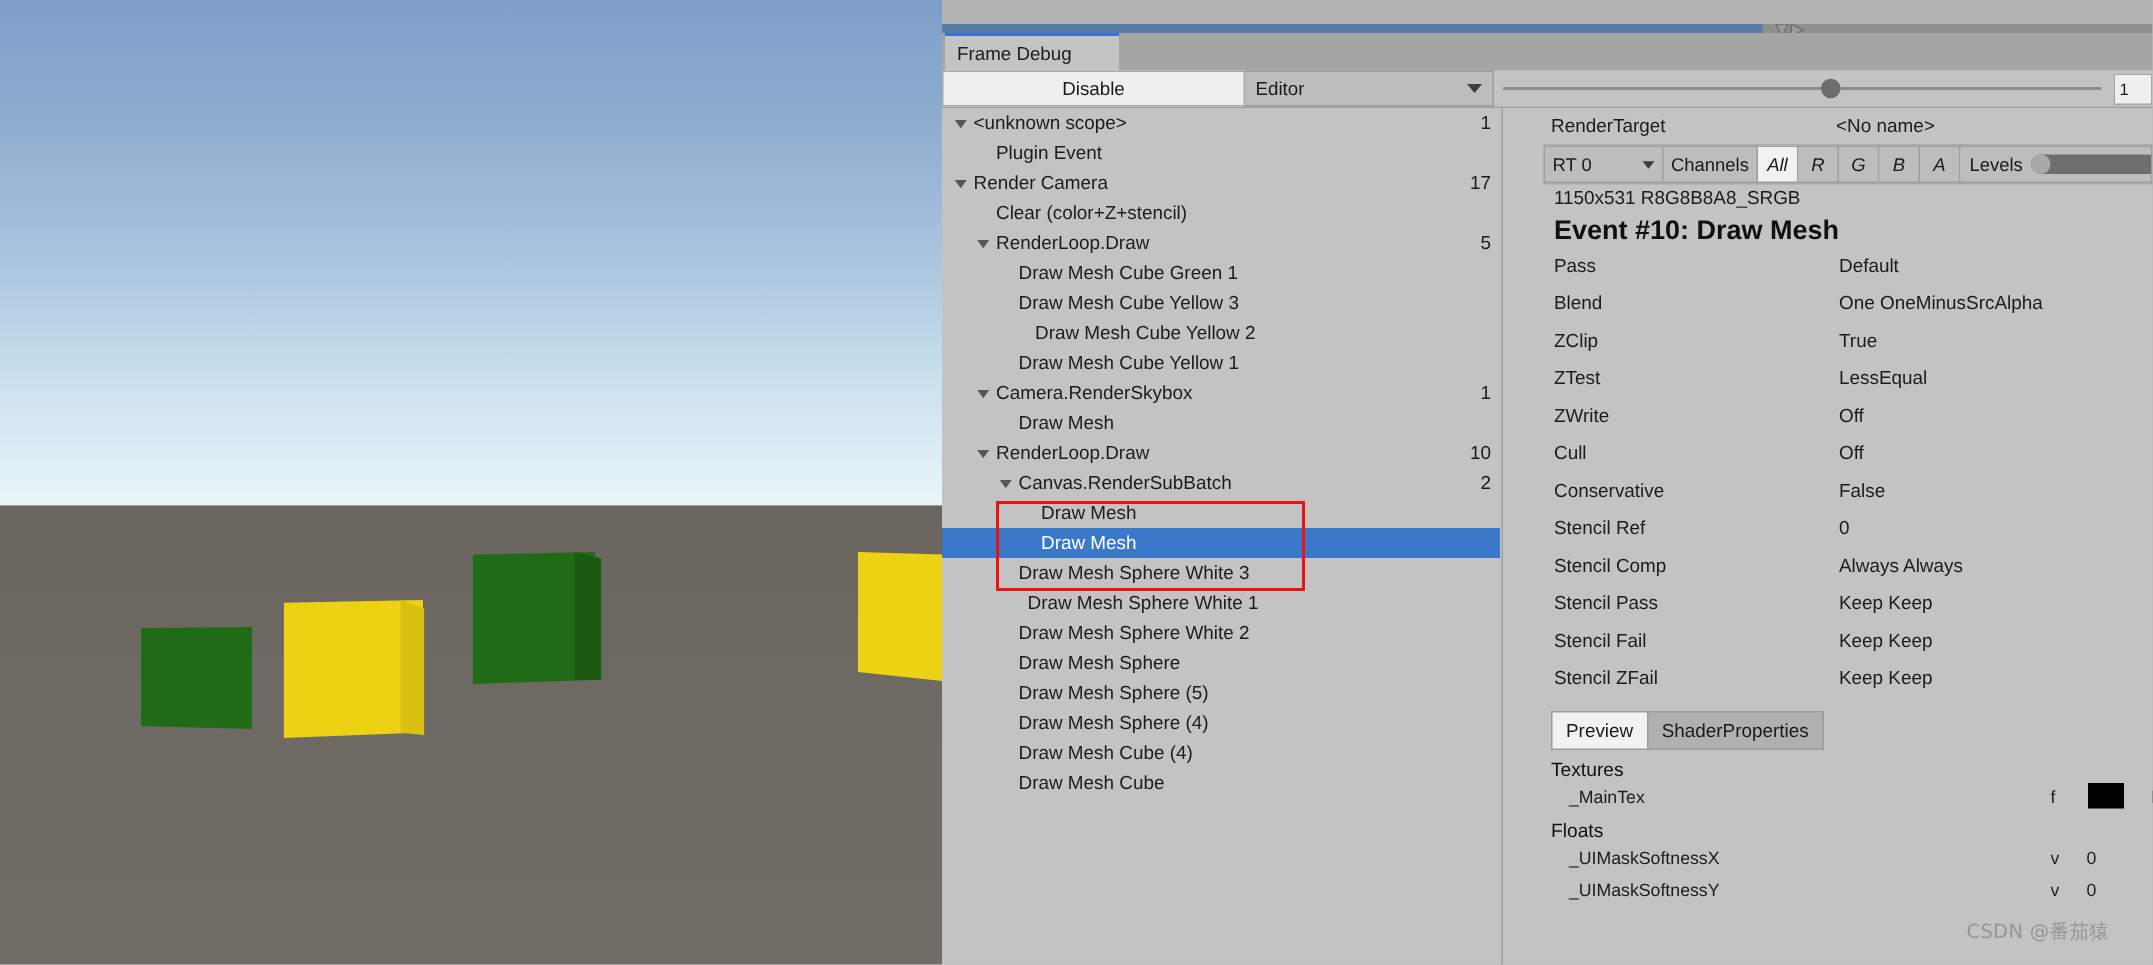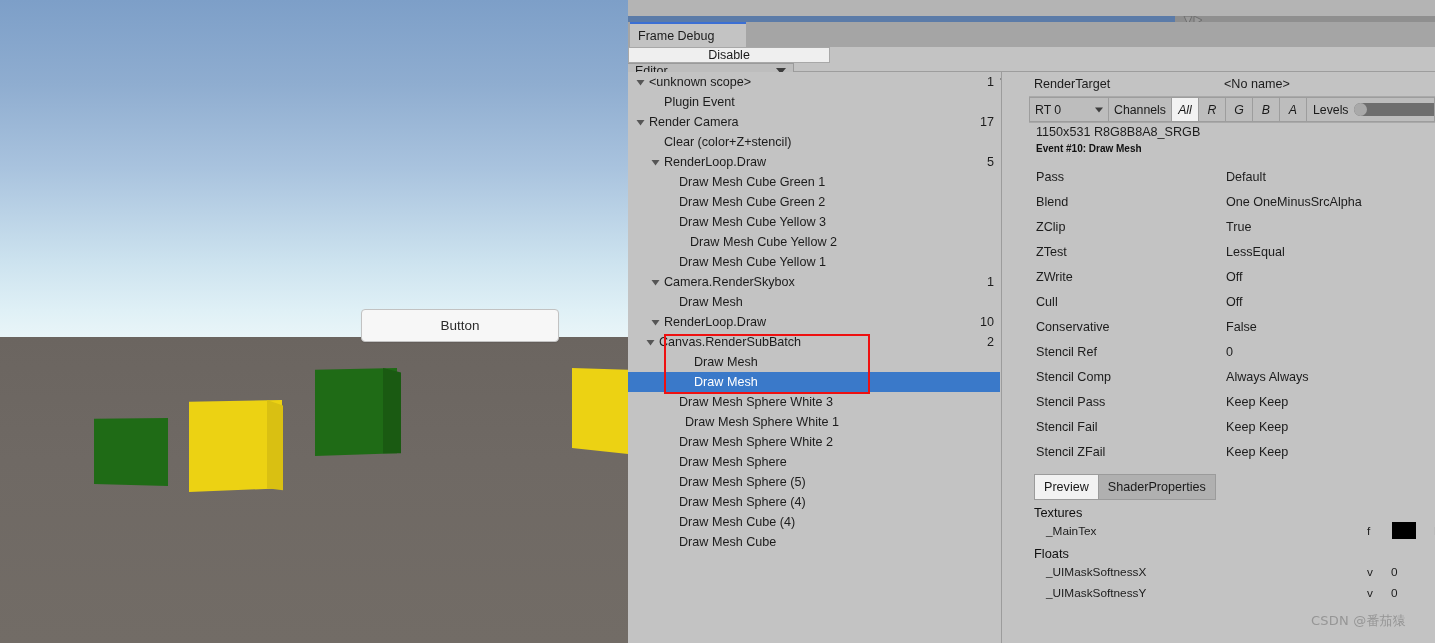--- a/index.html
+++ b/index.html
@@ -87,21 +87,21 @@
   #tab-framedebug {
     position: absolute; left: 2px; top: 6px; width: 116px; height: 26px;
     background: #c3c3c3; border-top: 2px solid #3b6fd4;
     display: flex; align-items: center; padding-left: 8px;
     font-size: 12.5px; color: #1c1c1c;
   }
 
   #toolbar {
     position: absolute; left: 0; top: 31px; width: 807px; height: 25px;
     background: #c3c3c3; border-bottom: 1px solid #9d9d9d;
-    display: flex; align-items: stretch; flex-direction: column;
+    display: flex; align-items: stretch;
   }
   #btn-disable {
     width: 202px; background: #efefef; border: 1px solid #a8a8a8;
     display: flex; align-items: center; justify-content: center;
     font-size: 12.5px; color: #1a1a1a;
   }
   #dd-editor {
     width: 166px; background: #bdbdbd; border: 1px solid #9a9a9a;
     border-left: none;
     display: flex; align-items: center; padding-left: 7px;
@@ -200,21 +200,21 @@
   #levels-bar {
     flex: 1; height: 13px; background: #6e6e6e; margin-left: 5px;
     border-radius: 7px 0 0 7px; position: relative;
   }
   #levels-bar:before {
     content: ''; position: absolute; left: 0; top: 0;
     width: 13px; height: 13px; border-radius: 50%; background: #a9a9a9;
   }
 
   #res-line { padding: 2px 0 0 7px; font-size: 12.6px; color: #1c1c1c; height: 20px; }
-  #event-line { padding-left: 7px; font-size: 10px; color: #101010; font-weight: bold; height: 21px; }
+  #event-line { padding-left: 7px; font-size: 18px; color: #101010; font-weight: bold; height: 21px; }
 
   .prop-row {
     display: flex; height: 25px; align-items: center;
     font-size: 12.6px; color: #1c1c1c; padding-left: 7px;
   }
   .prop-row .k { width: 190px; }
   .prop-row .v { flex: 1; }
 
   #tabs-mini { display: flex; margin: 10px 0 0 5px; height: 26px; }
   .mini-tab {
@@ -262,23 +262,20 @@
       <div class="face-top"></div>
     </div>
     <div class="cube" id="cube3">
       <div class="face-front"></div>
       <div class="face-top"></div>
     </div>
     <div class="cube" id="cube4">
       <div class="face-front"></div>
     </div>
 
-    <div id="btn-unity">
-      <span>Button</span>
-    </div>
   </div>
 
   <div id="editor">
 
     <div id="topbar-strip">
       <div class="leftblue"></div>
     </div>
     <div id="partial-icon">
       <svg width="36" height="11" viewBox="0 0 36 11">
         <path d="M4 0 L12 0 L8 9 Z" fill="#9a9a9a" stroke="#6f6f6f" stroke-width="1"></path>
@@ -342,24 +339,20 @@
             </span>
             <span class="lbl">RenderLoop.Draw</span>
             <span class="cnt">5</span>
           </div>
           <div class="tree-row" style="padding-left: 38px;">
             <span class="tw"></span>
             <span class="lbl">Draw Mesh Cube Green 1</span>
           </div>
           <div class="tree-row" style="padding-left: 38px;">
             <span class="tw"></span>
-            <span class="lbl">Draw Mesh Cube Green 2</span>
-          </div>
-          <div class="tree-row" style="padding-left: 38px;">
-            <span class="tw"></span>
             <span class="lbl">Draw Mesh Cube Yellow 3</span>
           </div>
           <div class="tree-row" style="padding-left: 49px;">
             <span class="tw"></span>
             <span class="lbl">Draw Mesh Cube Yellow 2</span>
           </div>
           <div class="tree-row" style="padding-left: 38px;">
             <span class="tw"></span>
             <span class="lbl">Draw Mesh Cube Yellow 1</span>
           </div>
@@ -378,21 +371,21 @@
           </div>
           <div class="tree-row" style="padding-left: 23px;">
             <span class="tw">
               <svg width="9" height="9" viewBox="0 0 9 9">
                 <path d="M0.5 2 L8.5 2 L4.5 7.5 Z" fill="#565656"></path>
               </svg>
             </span>
             <span class="lbl">RenderLoop.Draw</span>
             <span class="cnt">10</span>
           </div>
-          <div class="tree-row" style="padding-left: 18px;">
+          <div class="tree-row" style="padding-left: 38px;">
             <span class="tw">
               <svg width="9" height="9" viewBox="0 0 9 9">
                 <path d="M0.5 2 L8.5 2 L4.5 7.5 Z" fill="#565656"></path>
               </svg>
             </span>
             <span class="lbl">Canvas.RenderSubBatch</span>
             <span class="cnt">2</span>
           </div>
           <div class="tree-row" style="padding-left: 53px;">
             <span class="tw"></span>

